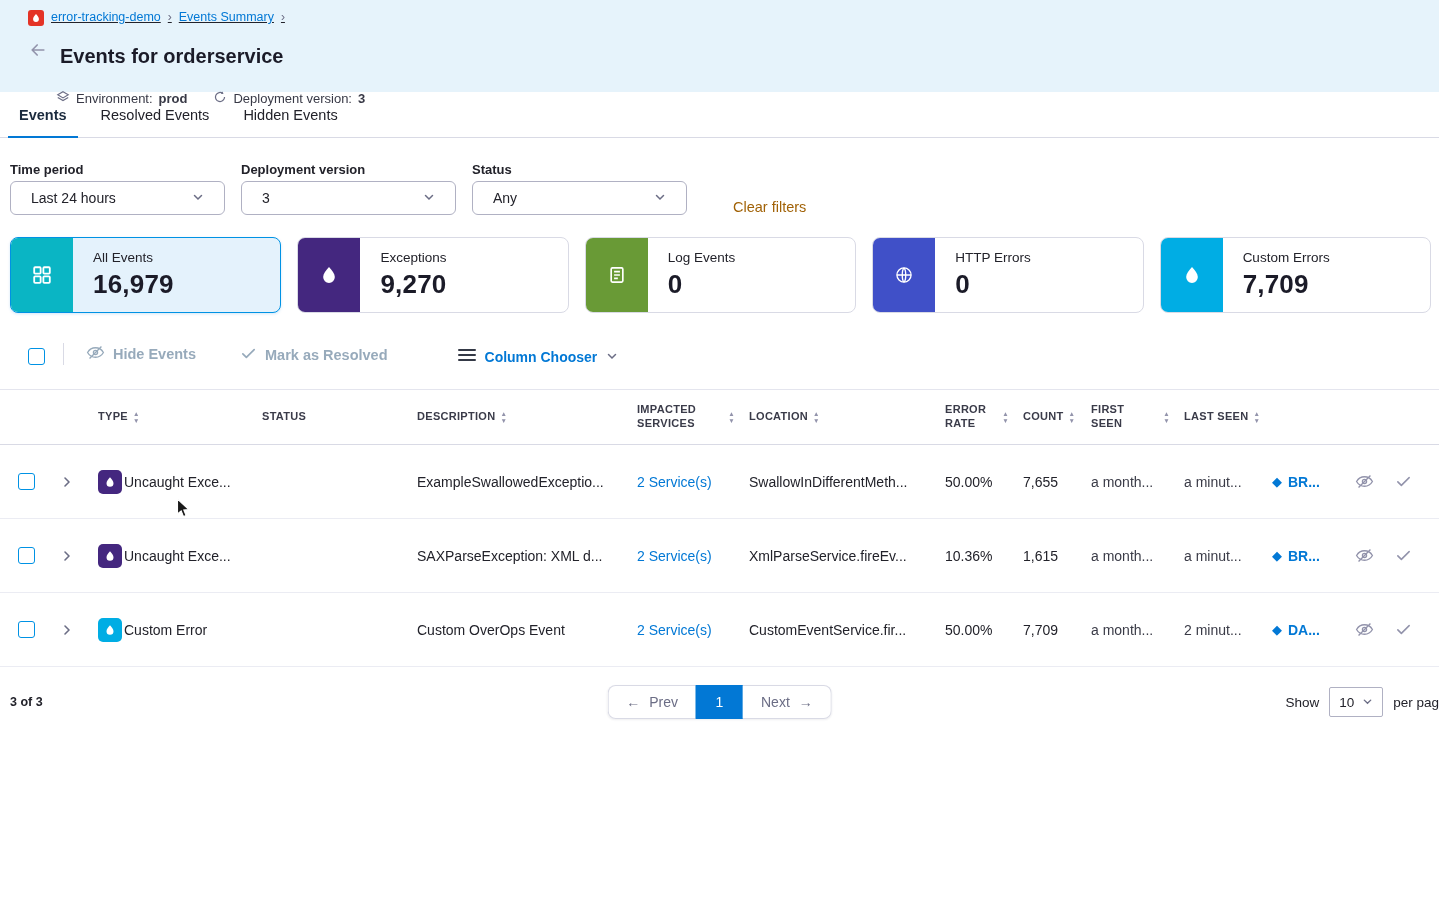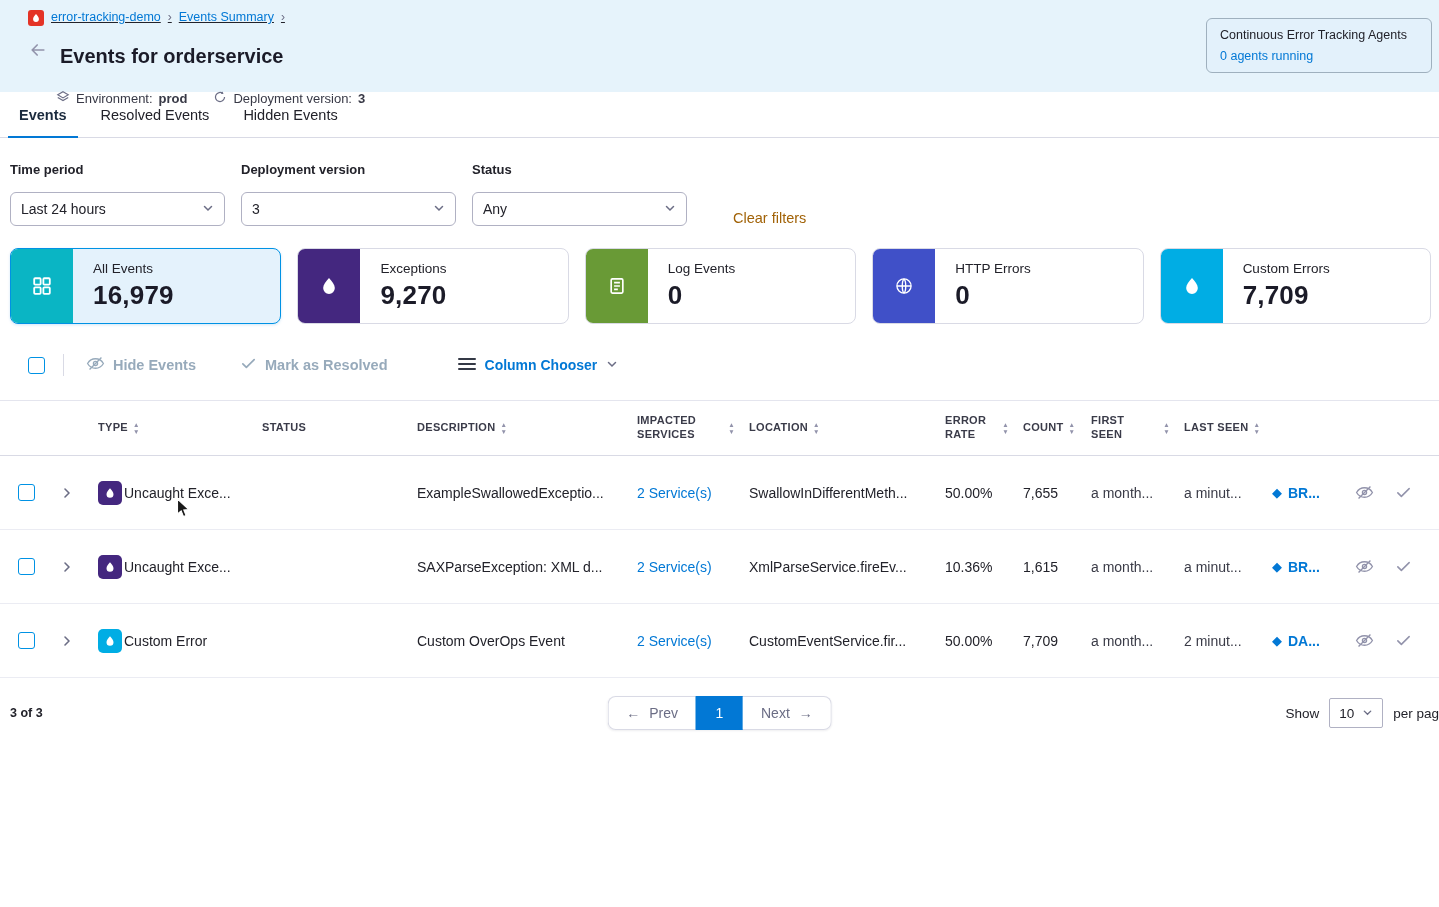--- a/index.html
+++ b/index.html
@@ -24,36 +24,36 @@
   .agents-panel { position:absolute; top:18px; right:7px; width:226px; background:#e3f1fb; border:1px solid #9fb0be; border-radius:6px; padding:9px 13px; }
   .agents-title { font-size:12.5px; color:#22222a; margin-bottom:5px; }
   .agents-status { font-size:12.5px; color:#0278d5; cursor:pointer; }
   
   .tabs { display:flex; align-items:stretch; height:46px; border-bottom:1px solid #d9dae5; background:#fff; padding-left:2px; }
   .tab { display:flex; align-items:center; padding:0 17px; font-size:14.5px; color:#22222a; position:relative; cursor:pointer; }
   .tab.active { font-weight:700; color:#1b2a3d; }
   .tab.active::after { content:""; position:absolute; left:6px; right:6px; bottom:-1px; height:2px; background:#0278d5; }
   
   .filters { display:flex; align-items:flex-end; gap:16px; padding:24px 10px 0 10px; }
-  .filter-group { display:flex; flex-direction:column; gap:15px; }
+  .filter-group { display:flex; flex-direction:column; gap:4px; }
   .filter-label { font-size:13px; font-weight:700; color:#22222a; }
   .select { width:215px; height:34px; border:1px solid #b0b1c3; border-radius:6px; background:#fff;
-            display:flex; align-items:center; justify-content:space-between; padding:0 10px; font-size:14px; cursor:pointer; }
+            display:flex; align-items:center; justify-content:space-between; padding:0 20px; font-size:14px; cursor:pointer; }
   .clear-filters { margin-left:30px; color:#a16207; font-size:14.5px; font-weight:400; cursor:pointer; }
   
   .cards { display:flex; gap:16px; padding:22px 8px 0 10px; }
   .card { flex:1; height:76px; background:#fff; border:1px solid #d9dae5; border-radius:8px;
           display:flex; align-items:stretch; overflow:hidden; cursor:pointer; }
   .card.selected { background:#e4f2fc; border:1.5px solid #0092e4; box-shadow:0 1px 3px rgba(0,120,210,.18); }
   .card-icon { width:62px; display:flex; align-items:center; justify-content:center; flex-shrink:0; }
   .card-body { display:flex; flex-direction:column; justify-content:center; padding-left:20px; gap:4px; }
   .card-label { font-size:13.5px; color:#22222a; }
   .card-value { font-size:26px; font-weight:700; color:#1b1b28; letter-spacing:.2px; }
   
-  .toolbar { display:flex; align-items:center; padding:30px 14px 14px 28px; }
+  .toolbar { display:flex; align-items:flex-end; padding:30px 14px 14px 28px; }
   .cbx { width:17px; height:17px; border:1px solid #0092e4; border-radius:3px; background:#fff; cursor:pointer; flex-shrink:0; }
   .v-div { width:1px; height:22px; background:#d9dae5; margin:0 22px 0 18px; }
   .bulk-action { display:flex; align-items:center; gap:8px; color:#97aabb; font-weight:600; font-size:14.5px; margin-right:44px; cursor:pointer; }
   .search-box { margin-left:auto; width:190px; height:32px; border:1px solid #b0b1c3; border-radius:6px; background:#fff;
                 display:flex; align-items:center; padding:0 10px; gap:7px; }
   .search-box input { border:none; outline:none; width:100%; font-size:13.5px; font-family:inherit; color:#22222a; background:transparent; }
   .search-box input::placeholder { color:#9293ab; }
   .col-chooser { display:flex; align-items:center; gap:9px; margin-left:26px; cursor:pointer; }
   .col-chooser-label { color:#0278d5; font-weight:700; font-size:14px; }
   
@@ -127,24 +127,20 @@
       <span>
         <svg width="14" height="14" viewBox="0 0 16 16" fill="none">
             <path d="M13.2 8a5.2 5.2 0 1 1-1.8-3.9" stroke="#6b6d85" stroke-width="1.4"></path>
             <path d="M10.6 1.6l1.4 2.7-3 .3z" fill="#6b6d85"></path>
           </svg>
       </span>
       <span>Deployment version:</span>
       <b>3</b>
     </div>
   </div>
-  <div class="agents-panel">
-    <div class="agents-title">Continuous Error Tracking Agents</div>
-    <a class="agents-status">0 agents running</a>
-  </div>
 </div>
 
 <div class="tabs">
   <div class="tab active">Events</div>
   <div class="tab">Resolved Events</div>
   <div class="tab">Hidden Events</div>
 </div>
 
 <div class="filters">
   <div class="filter-group">

